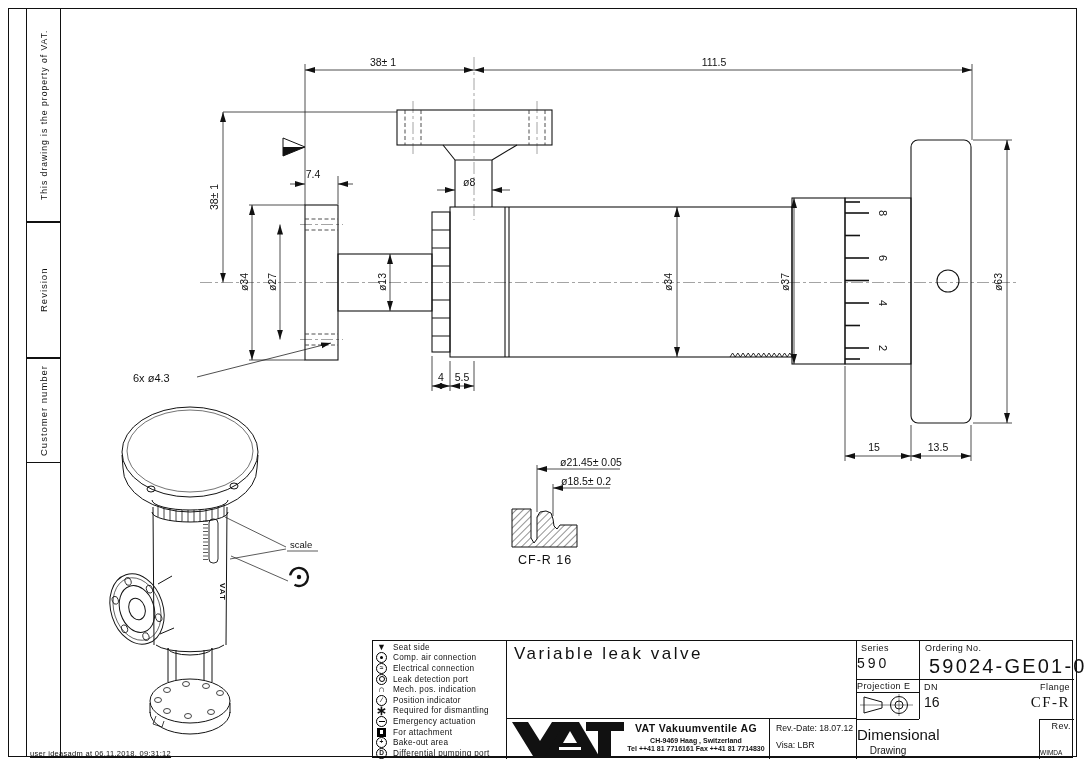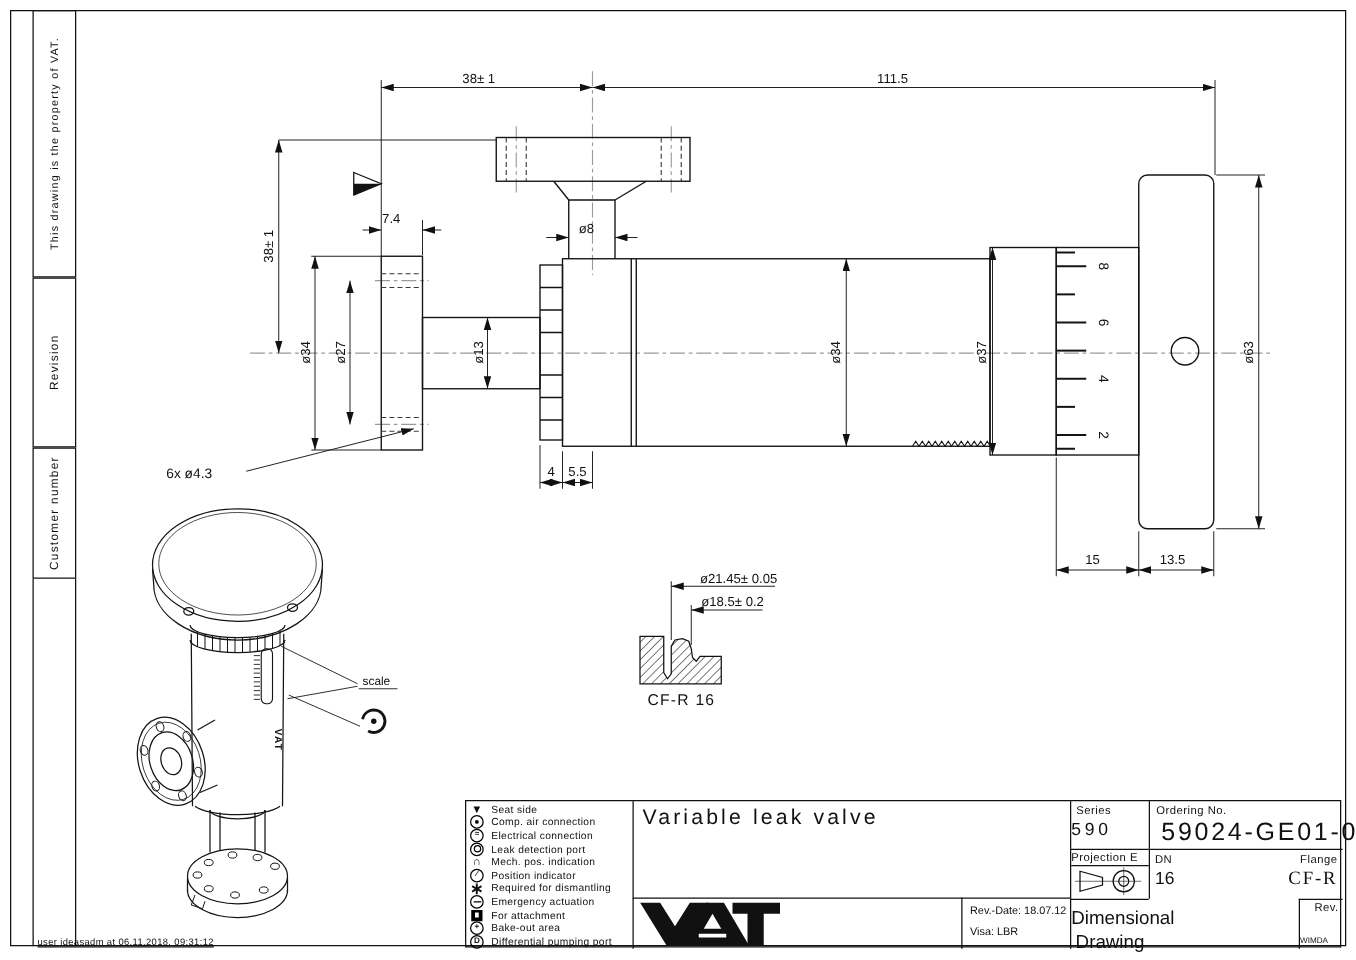--- a/index.html
+++ b/index.html
@@ -346,20 +346,25 @@
     </div>
 
     <div class="cell" style="left:133px;top:77px;width:263px;height:41px;">
       <svg width="112" height="36" viewBox="0 0 112 36" style="position:absolute;left:5px;top:3px;">
         <path d="M0,0 L16,0 L28,19 L40,0 L55,0 L34,34 L21,34 Z" fill="#111"></path>
         <path d="M33,34 L53,0 L67,0 L87,34 Z" fill="#111"></path>
         <path d="M51,21 L58,9 L65,21 Z" fill="#fff"></path>
         <path d="M47,25 L69,25 L69,28 L47,28 Z" fill="#fff"></path>
         <path d="M74,0 L112,0 L112,9 L99,9 L99,34 L86,34 L86,9 L74,9 Z" fill="#111"></path>
       </svg>
+      <div style="position:absolute;left:118px;top:3px;width:142px;text-align:center;">
+        <div style="font-size:10.5px;font-weight:bold;letter-spacing:.4px;">VAT Vakuumventile AG</div>
+        <div style="font-size:7px;font-weight:bold;margin-top:3px;">CH-9469 Haag , Switzerland</div>
+        <div style="font-size:7px;font-weight:bold;margin-top:1px;">Tel ++41 81 7716161 Fax ++41 81 7714830</div>
+      </div>
     </div>
 
     <div class="cell" style="left:396px;top:77px;width:87px;height:41px;">
       <div style="font-size:8.7px;padding:4px 0 0 6px;white-space:nowrap;">Rev.-Date: 18.07.12</div>
       <div style="font-size:8.7px;padding:7px 0 0 6px;">Visa: LBR</div>
     </div>
 
     <div class="cell" style="left:483px;top:0;width:63px;height:38px;border-top:none;">
       <div class="lbl" style="padding:2px 0 0 4px;">Series</div>
       <div style="font-size:14px;letter-spacing:3px;margin-top:2px;">590</div>
@@ -387,21 +392,21 @@
         <span class="lbl">Flange</span>
       </div>
       <div style="display:flex;justify-content:space-between;padding:2px 4px 0 4px;align-items:baseline;">
         <span style="font-size:14px;">16</span>
         <span style="font-size:15px;letter-spacing:1.5px;font-family:Liberation Serif, serif;">CF-R</span>
       </div>
     </div>
 
     <div class="cell" style="left:483px;top:78px;width:63px;height:40px;text-align:center;">
       <div style="font-size:15px;margin-top:6px;">Dimensional</div>
-      <div style="font-size:15px;margin-top:2px;">Drawing</div>
+      <div style="font-size:10px;margin-top:2px;">Drawing</div>
     </div>
 
 
     <div class="cell" style="left:666px;top:78px;width:35px;height:40px;">
       <div class="lbl" style="text-align:right;padding:1px 3px 0 0;">Rev.</div>
     </div>
   </div>
 
   <div class="abs" style="left:30px;top:749px;font-size:7.5px;text-decoration:underline;letter-spacing:.3px;">user ideasadm at 06.11.2018, 09:31:12</div>
   <div class="abs" style="left:1040px;top:749px;font-size:6.5px;">WIMDA</div>

